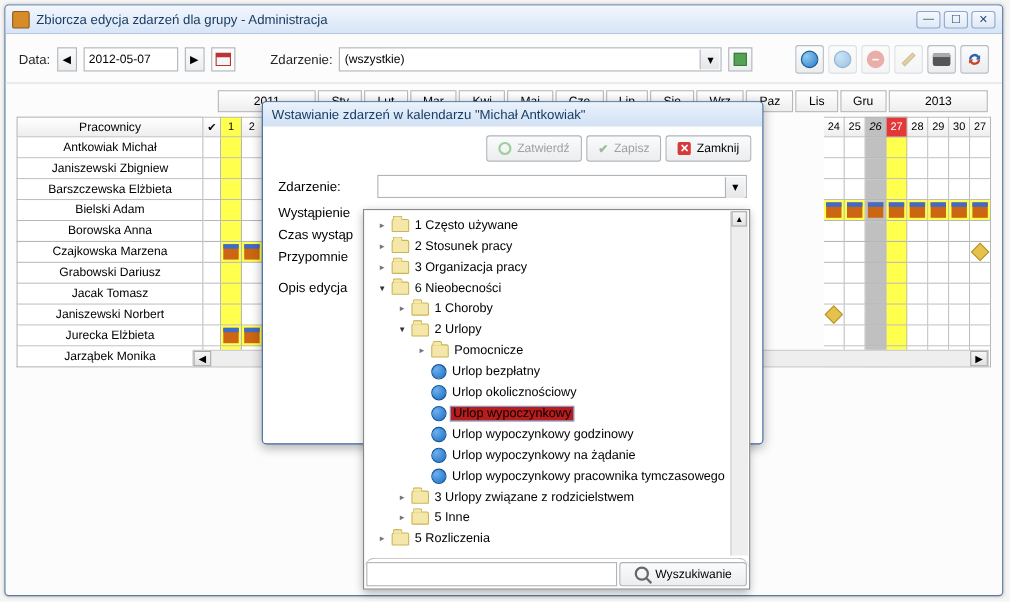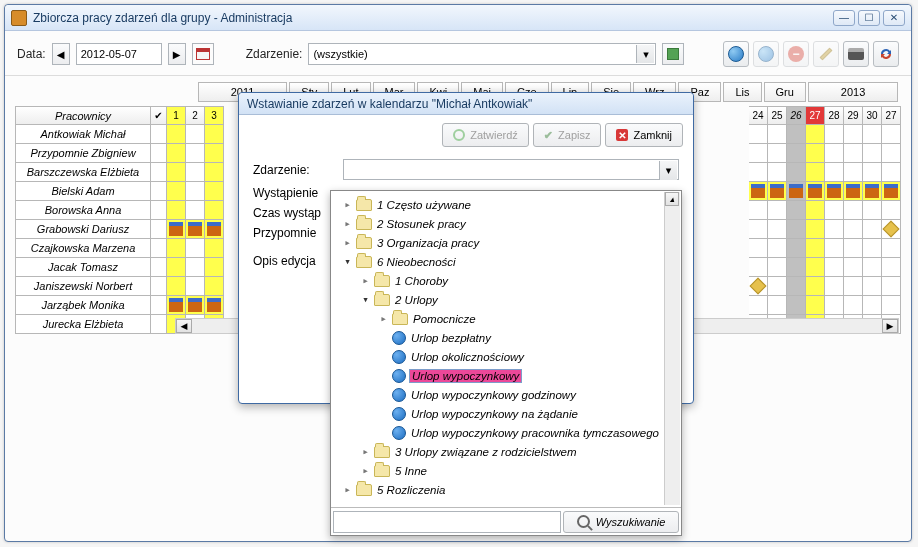--- a/index.html
+++ b/index.html
@@ -34,21 +34,21 @@
   .refresh { width:16px; height:16px; position:relative; }
   .refresh svg { width:16px; height:16px; }
 
   
   .cal-area { padding: 6px 10px; position:relative; }
   .nav-row { display:flex; justify-content:center; gap:2px; margin-bottom:4px; margin-left:180px; }
   .navcell { height:20px; border:1px solid #b7b7b7; background:linear-gradient(#fff,#eee); display:flex; align-items:center; justify-content:center; font-size:11px; padding:0 11px; }
   .navcell.year { padding:0 32px; }
 
   .grid-wrap { display:flex; }
-  .names-col { width:136px; flex-shrink:0;font-style:italic; }
+  .names-col { width:170px; flex-shrink:0; }
   .name-hdr, .name-cell { height:19px; border:1px solid #b7b7b7; border-top:none; display:flex; align-items:center; justify-content:center; background:#fff; font-size:11px; }
   .name-hdr { border-top:1px solid #b7b7b7; background:linear-gradient(#fff,#eee); }
   .name-cell { padding:0 4px; }
 
   .days-col { flex:1; overflow:hidden; }
   .days-row { display:flex; }
   .daycell { width:19px; height:19px; border:1px solid #b7b7b7; border-left:none; border-top:none; background:#fff; font-size:10px; display:flex; align-items:center; justify-content:center; }
   .days-row.hdr .daycell { border-top:1px solid #b7b7b7; background:linear-gradient(#fff,#eee); }
   .days-row.hdr .daycell.chk { width:16px; }
   .daycell.chk { width:16px; }
@@ -77,48 +77,48 @@
   .grn-circ { width:12px; height:12px; border-radius:50%; border:2px solid #9fcf9f; }
   .chkmk { color:#9bbd9b; font-weight:bold; }
 
   .form-area { padding: 4px 14px; }
   .frow { display:flex; align-items:center; gap:6px; margin-bottom:6px; }
   .flabel { width:84px; font-size:12px; }
   .finput { flex:1; height:21px; border:1px solid #aeb4ba; background:#fff; position:relative; }
   .finput .dd-btn { height:19px; }
 
   
-  .treedrop { position:absolute; left:330px; top:190px; width:352px; height:346px; background:#fff; border:1px solid #888; box-shadow:0 3px 8px rgba(0,0,0,0.3); z-index:20; display:flex; flex-direction:column;font-style:italic; }
+  .treedrop { position:absolute; left:330px; top:190px; width:352px; height:346px; background:#fff; border:1px solid #888; box-shadow:0 3px 8px rgba(0,0,0,0.3); z-index:20; display:flex; flex-direction:column; }
   .tree { flex:1; overflow:auto; padding:4px 2px; position:relative; }
   .tree-sb { position:absolute; right:1px; top:1px; bottom:30px; width:16px; background:#eee; border-left:1px solid #ccc; }
   .tree-sb .sb-btn { width:14px; }
   .tree-row { display:flex; align-items:center; height:19px; gap:3px; font-size:11.5px; }
   .folder { width:16px; height:12px; background:#f5e7a9; border:1px solid #c9b657; border-radius:2px 2px 1px 1px; position:relative; }
   .folder::before { content:''; position:absolute; top:-4px; left:0; width:7px; height:3px; background:#f5e7a9; border:1px solid #c9b657; border-bottom:none; border-radius:2px 2px 0 0; }
   .blue-circ { width:14px; height:14px; border-radius:50%; background:radial-gradient(circle at 30% 30%,#6cb0f0,#1d6ec2); border:1px solid #155494; }
   .exp { width:11px; text-align:center; color:#777; font-size:11px; cursor:pointer; font-family: monospace; }
   .node-lbl { padding:0 2px; }
-  .node-lbl.sel { border:1px solid #7d9dca; background:#ec4899; }
+  .node-lbl.sel { border:1px solid #7d9dca; background:#b91c1c; }
   .indent { display:inline-block; }
-  .search-row { height:28px; border-top:1px solid #bbb; display:flex; align-items:center; padding:2px; }
+  .search-row { height:28px; border-top:1px solid #bbb; display:flex; align-items:center; padding:2px;border-radius:10px; }
   .search-in { flex:1; height:22px; border:1px solid #aeb4ba; background:#fff; margin-right:2px; }
   .search-btn { width:116px; height:22px; border:1px solid #b0b4b8; border-radius:3px; background:linear-gradient(#fafbfc,#ecedef); display:flex; align-items:center; justify-content:center; gap:6px; font-size:11px; }
   .mag { width:13px; height:13px; border:2px solid #666; border-radius:50%; position:relative; }
   .mag::after { content:''; position:absolute; width:6px; height:2px; background:#666; bottom:-3px; right:-5px; transform:rotate(45deg); }
 
   .triangle-r::before { content:"▸"; }
   .triangle-d::before { content:"▾"; color:#333; }
 </style>
 </head>
 <body>
 
 <div class="main-window">
   <div class="titlebar">
     <div class="title-icon"></div>
-    <span class="title-text">Zbiorcza pracy zdarzeń dla grupy  - Administracja</span>
+    <span class="title-text">Zbiorcza edycja zdarzeń dla grupy  - Administracja</span>
     <div class="winctrl">
       <div class="winbtn">—</div>
       <div class="winbtn">☐</div>
       <div class="winbtn">✕</div>
     </div>
   </div>
 
   <div class="toolbar-row">
     <span class="lbl">Data:</span>
     <div class="arrowbtn">◀</div>
@@ -178,30 +178,30 @@
       <div class="navcell">Paz</div>
       <div class="navcell">Lis</div>
       <div class="navcell">Gru</div>
       <div class="navcell year">2013</div>
     </div>
 
     <div class="grid-wrap">
       <div class="names-col">
         <div class="name-hdr">Pracownicy</div>
         <div class="name-cell">Antkowiak Michał</div>
-        <div class="name-cell">Przypomnie Zbigniew</div>
+        <div class="name-cell">Janiszewski Zbigniew</div>
         <div class="name-cell">Barszczewska Elżbieta</div>
         <div class="name-cell">Bielski Adam</div>
         <div class="name-cell">Borowska Anna</div>
+        <div class="name-cell">Czajkowska Marzena</div>
         <div class="name-cell">Grabowski Dariusz</div>
-        <div class="name-cell">Czajkowska Marzena</div>
         <div class="name-cell">Jacak Tomasz</div>
         <div class="name-cell">Janiszewski Norbert</div>
+        <div class="name-cell">Jurecka Elżbieta</div>
         <div class="name-cell">Jarząbek Monika</div>
-        <div class="name-cell">Jurecka Elżbieta</div>
       </div>
 
       <div class="days-col">
         <div class="days-row hdr">
           <div class="daycell chk">✔</div>
           <div class="daycell hl-yellow">1</div>
           <div class="daycell">2</div>
           <div class="daycell hl-yellow">3</div>
         </div>
         <div class="days-row">

